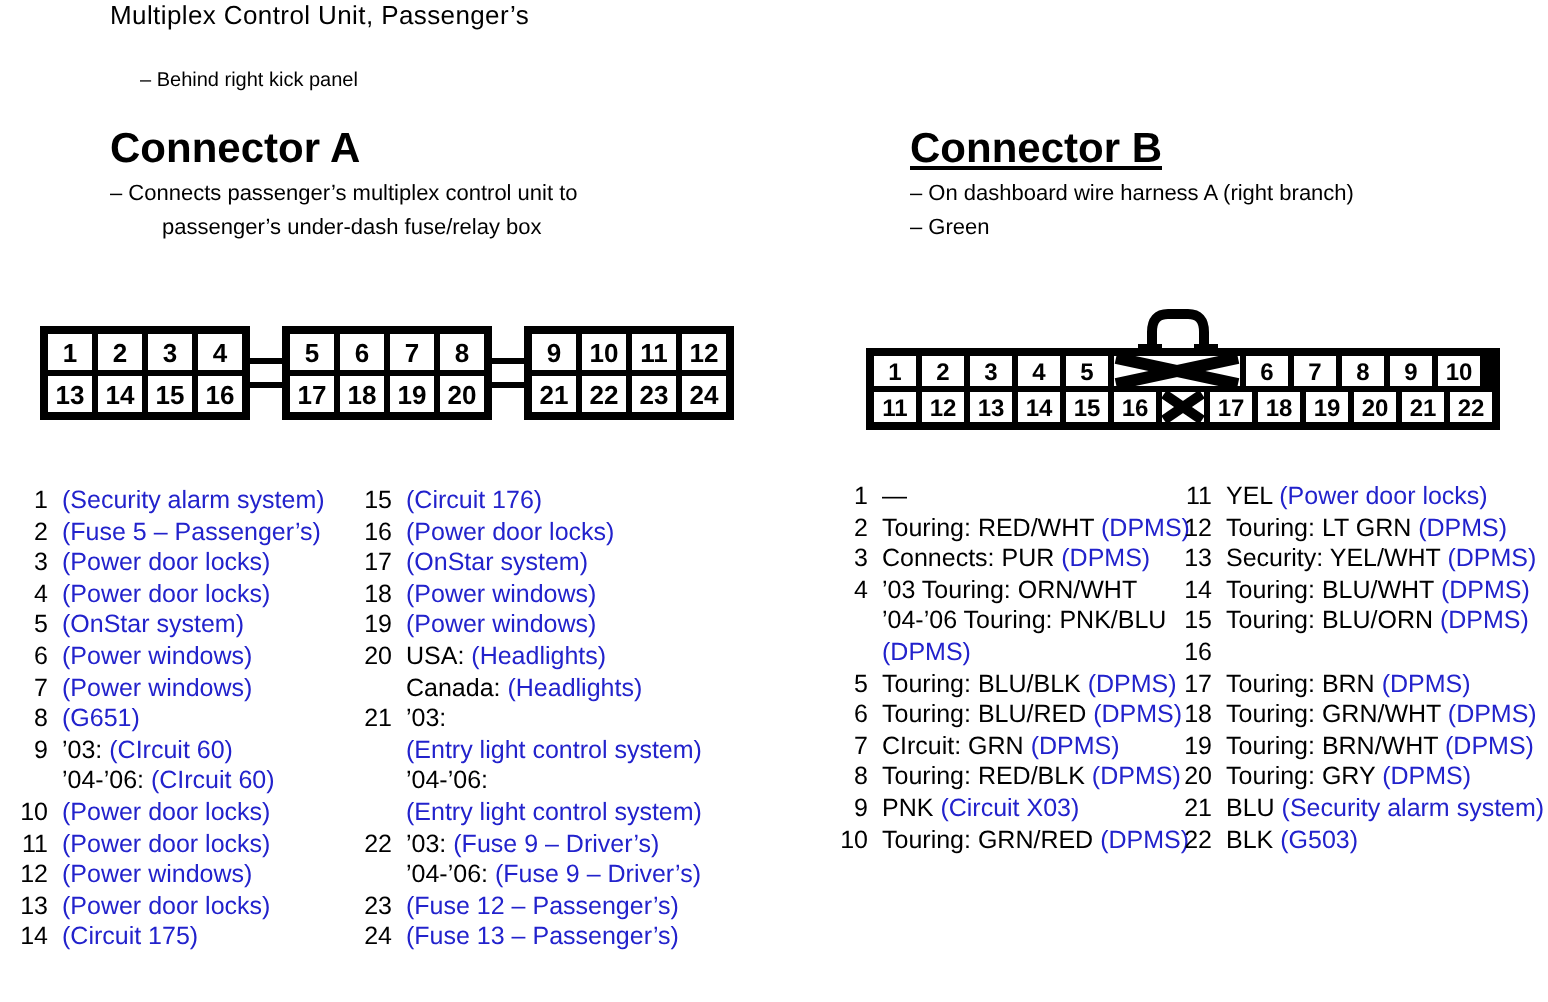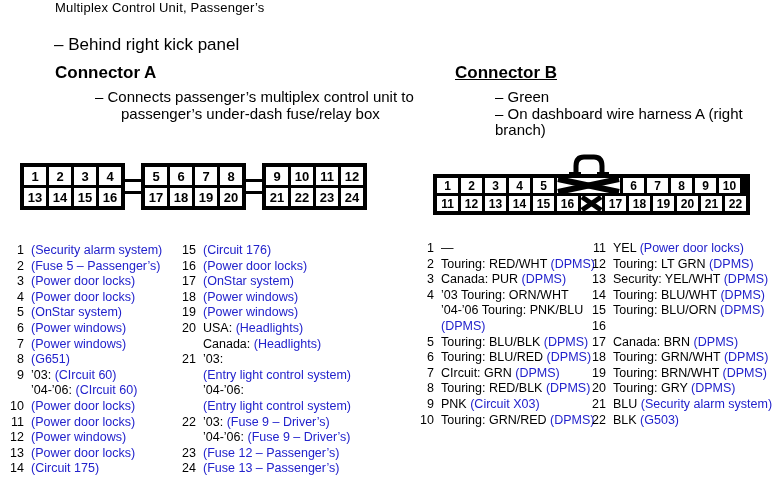--- a/index.html
+++ b/index.html
@@ -4,26 +4,26 @@
 <style>
   html,body { margin:0; padding:0; }
   body {
     width:774px; height:501px; position:relative; overflow:hidden;
     background:#fff; color:#000;
     font-family:"Liberation Sans", sans-serif;
     --link:#2222CC;
   }
   .abs { position:absolute; }
   .page-title { left:55px; top:0; font-size:13px; font-weight:normal; letter-spacing:0.2px; }
-  .page-subtitle { left:54px; top:35px; font-size:17px; }
-
-  .conn-head { font-size:17px; font-weight:bold; }
+  .page-subtitle { left:70px; top:35px; font-size:10px; }
+
+  .conn-head { font-size:21px; font-weight:bold; }
   .conn-head.a { left:55px; top:63px; }
   .conn-head.b { left:455px; top:63px;text-decoration:underline; }
-  .conn-notes { font-size:15px; line-height:16.5px;margin-left:40px; }
+  .conn-notes { font-size:11px; line-height:16.5px; }
   .conn-notes.a { left:55px; top:89px; }
   .conn-notes.b { left:455px; top:89px; }
   .conn-notes .indent { padding-left:26px; }
 
   
   .connA { left:20px; top:163px; display:flex; align-items:center; }
   .grpA {
     border:4px solid #000; background:#000;
     display:grid; grid-template-columns:repeat(4,22px); grid-auto-rows:18px; gap:3px;
   }
@@ -69,22 +69,22 @@
 <div class="abs page-subtitle">– Behind right kick panel</div>
 
 <div class="abs conn-head a">Connector A</div>
 <div class="abs conn-notes a">
   <div>– Connects passenger’s multiplex control unit to</div>
   <div class="indent">passenger’s under-dash fuse/relay box</div>
 </div>
 
 <div class="abs conn-head b">Connector B</div>
 <div class="abs conn-notes b">
+  <div>– On dashboard wire harness A (right branch)</div>
   <div>– Green</div>
-  <div>– On dashboard wire harness A (right branch)</div>
 </div>
 
 <div class="abs connA" id="connA-diagram">
     <div class="grpA">
       <div class="cellA">1</div>
       <div class="cellA">2</div>
       <div class="cellA">3</div>
       <div class="cellA">4</div>
       <div class="cellA">13</div>
       <div class="cellA">14</div>
@@ -327,21 +327,21 @@
     </div>
     <div class="pin-row">
       <div class="pin-num">2</div>
       <div class="pin-text">
         <div class="pin-line"><span class="plain">Touring: RED/WHT </span><span class="link">(DPMS)</span></div>
       </div>
     </div>
     <div class="pin-row">
       <div class="pin-num">3</div>
       <div class="pin-text">
-        <div class="pin-line"><span class="plain">Canada: PUR </span><span class="link">(DPMS)</span></div>
+        <div class="pin-line"><span class="plain">Connects: PUR </span><span class="link">(DPMS)</span></div>
       </div>
     </div>
     <div class="pin-row">
       <div class="pin-num">4</div>
       <div class="pin-text">
         <div class="pin-line"><span class="plain">’03 Touring: ORN/WHT</span></div>
         <div class="pin-line"><span class="plain">’04-’06 Touring: PNK/BLU</span></div>
         <div class="pin-line"><span class="link">(DPMS)</span></div>
       </div>
     </div>
@@ -412,21 +412,21 @@
       <div class="pin-text">
         <div class="pin-line"><span class="plain">Touring: BLU/ORN </span><span class="link">(DPMS)</span></div>
       </div>
     </div>
     <div class="pin-row">
       <div class="pin-num">16</div>
     </div>
     <div class="pin-row">
       <div class="pin-num">17</div>
       <div class="pin-text">
-        <div class="pin-line"><span class="plain">Canada: BRN </span><span class="link">(DPMS)</span></div>
+        <div class="pin-line"><span class="plain">Touring: BRN </span><span class="link">(DPMS)</span></div>
       </div>
     </div>
     <div class="pin-row">
       <div class="pin-num">18</div>
       <div class="pin-text">
         <div class="pin-line"><span class="plain">Touring: GRN/WHT </span><span class="link">(DPMS)</span></div>
       </div>
     </div>
     <div class="pin-row">
       <div class="pin-num">19</div>

